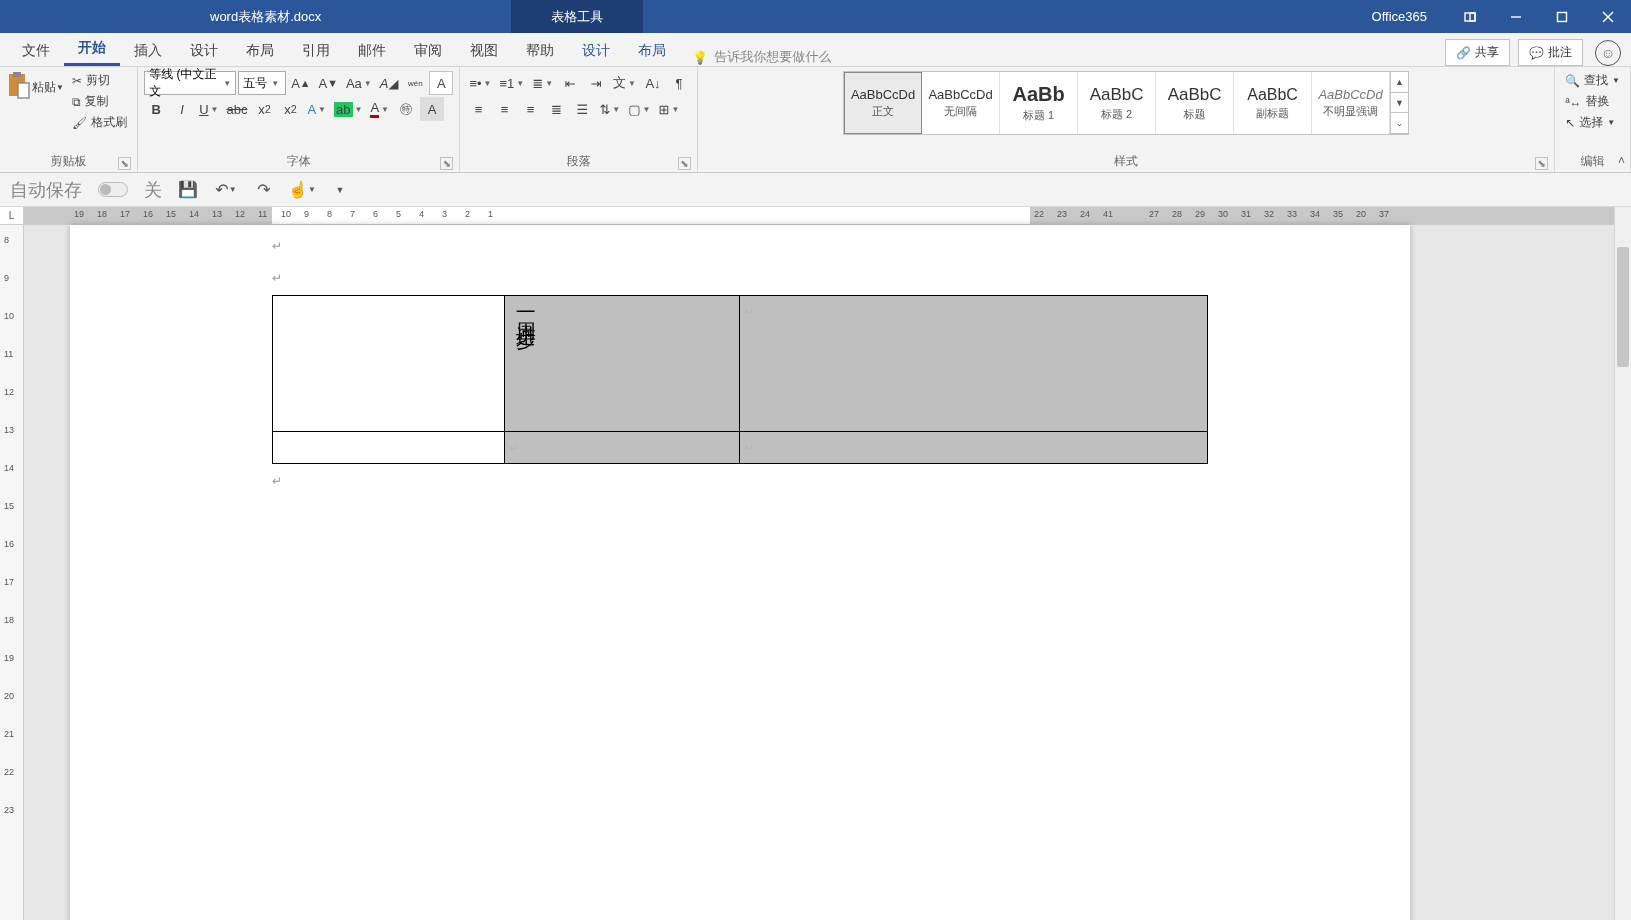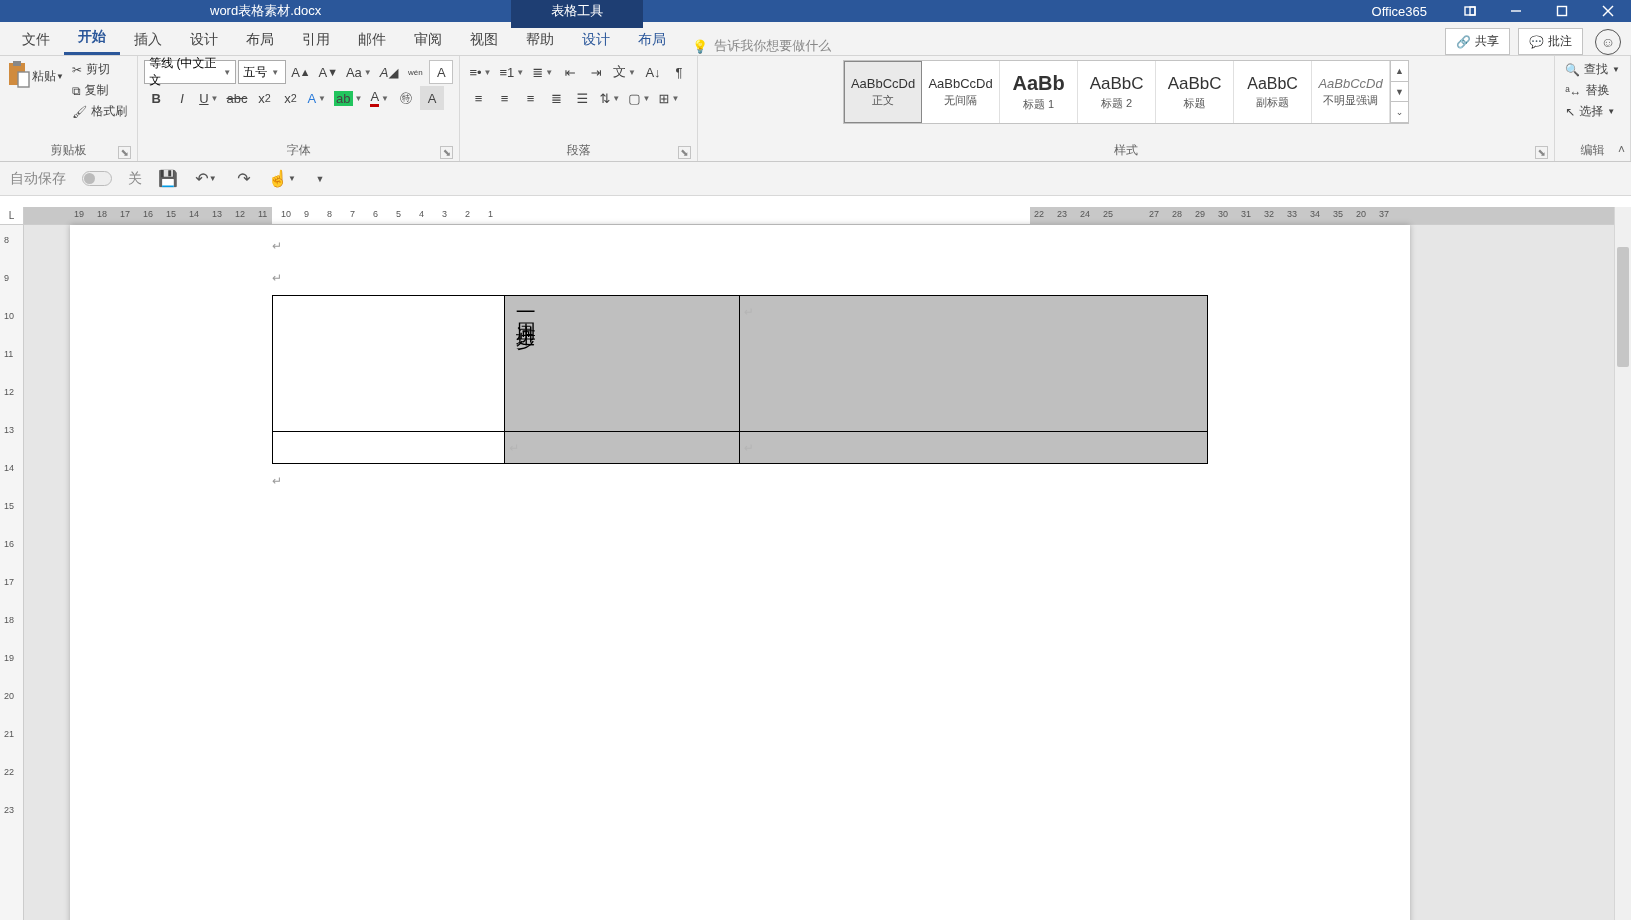--- a/index.html
+++ b/index.html
@@ -1,19 +1,19 @@
 <!DOCTYPE html>
 <html><head>
 <meta charset="utf-8">
 <style>
 * { margin: 0; padding: 0; box-sizing: border-box; font-family: "Microsoft YaHei", "Segoe UI", sans-serif; }
 body { background: #fff; overflow: hidden; }
 
 
-.titlebar { height: 22px; background: #2b579a; display: flex; align-items: center; color: #fff; font-size: 13px; }
+.titlebar { height: 33px; background: #2b579a; display: flex; align-items: center; color: #fff; font-size: 13px; }
 .titlebar-filename { flex: 0 0 auto; padding-left: 210px; }
 .titlebar-tool { background: #1e3e73; height: 33px; display: flex; align-items: center; padding: 0 40px; margin-left: 190px;}
 .titlebar-spacer { flex: 1; }
 .titlebar-brand { padding-right: 20px; }
 .titlebar-btns { display: flex; }
 .titlebar-btn { width: 46px; height: 33px; display: flex; align-items: center; justify-content: center; color: #fff; }
 .titlebar-btn svg { width:12px; height:12px; }
 
 
 .ribbon-tabs { height: 34px; background: #f3f3f3; border-bottom: 1px solid #d4d4d4; display: flex; align-items: flex-end; padding-left: 8px; }
@@ -49,21 +49,21 @@
 .style-preview { font-size:13px; color:#333; margin-bottom:2px;}
 .style-preview.big{font-size:20px; font-weight:bold;}
 .style-preview.it{font-style:italic; color:#777;}
 .gallery-ctrl { width:18px; display:flex; flex-direction:column; border-left:1px solid #c3c3c3;}
 .gallery-ctrl div{flex:1; display:flex; align-items:center; justify-content:center; font-size:9px; border-bottom:1px solid #c3c3c3; color:#555;}
 
 .collapse-ribbon { position:absolute; right:6px; bottom:4px; font-size:12px; color:#666;}
 
 
 .qat { height:34px; background:#f3f3f3; border-bottom:1px solid #d8d8d8; display:flex; align-items:center; padding:0 10px; gap:14px;}
-.toggle { font-size:14px; color:#888; display:flex; align-items:center; gap:16px;}
+.toggle { font-size:18px; color:#888; display:flex; align-items:center; gap:16px;}
 .pill { width:30px; height:15px; border:1px solid #bbb; border-radius:8px; position:relative; background:#eee;}
 .pill::after{content:""; position:absolute; left:1px; top:1px; width:11px; height:11px; border-radius:50%; background:#bbb;}
 .qbtn { width:24px; height:24px; display:flex; align-items:center; justify-content:center; color:#555;}
 
 
 .workspace { position:absolute; top:207px; left:0; right:0; bottom:0; background:#e6e6e6; display:flex;}
 .vruler { width:24px; background:#f5f5f5; border-right:1px solid #ccc; position:relative;}
 .vruler .corner{height:18px; border-bottom:1px solid #ccc; display:flex; align-items:center; justify-content:center; font-size:10px; color:#555; background:#fff;}
 .vruler .ticks{position:absolute; top:18px; bottom:0; left:0; right:0; font-size:9px; color:#555;}
 .vruler .tick{position:absolute; left:4px; }
@@ -401,21 +401,21 @@
           <div class="seg" style="left: 372px;">5</div>
           <div class="seg" style="left: 395px;">4</div>
           <div class="seg" style="left: 418px;">3</div>
           <div class="seg" style="left: 441px;">2</div>
           <div class="seg" style="left: 464px;">1</div>
         </div>
       <div id="hticks-right">
           <div class="seg" style="left: 1010px;">22</div>
           <div class="seg" style="left: 1033px;">23</div>
           <div class="seg" style="left: 1056px;">24</div>
-          <div class="seg" style="left: 1079px;">25</div>
+          <div class="seg" style="left: 1079px;">41</div>
           <div class="seg" style="left: 1102px; margin-top: 40px;">26</div>
           <div class="seg" style="left: 1125px; text-align: right;">27</div>
           <div class="seg" style="left: 1148px;">28</div>
           <div class="seg" style="left: 1171px;">29</div>
           <div class="seg" style="left: 1194px;">30</div>
           <div class="seg" style="left: 1217px;">31</div>
           <div class="seg" style="left: 1240px;">32</div>
           <div class="seg" style="left: 1263px;">33</div>
           <div class="seg" style="left: 1286px;">34</div>
           <div class="seg" style="left: 1309px;">35</div>

